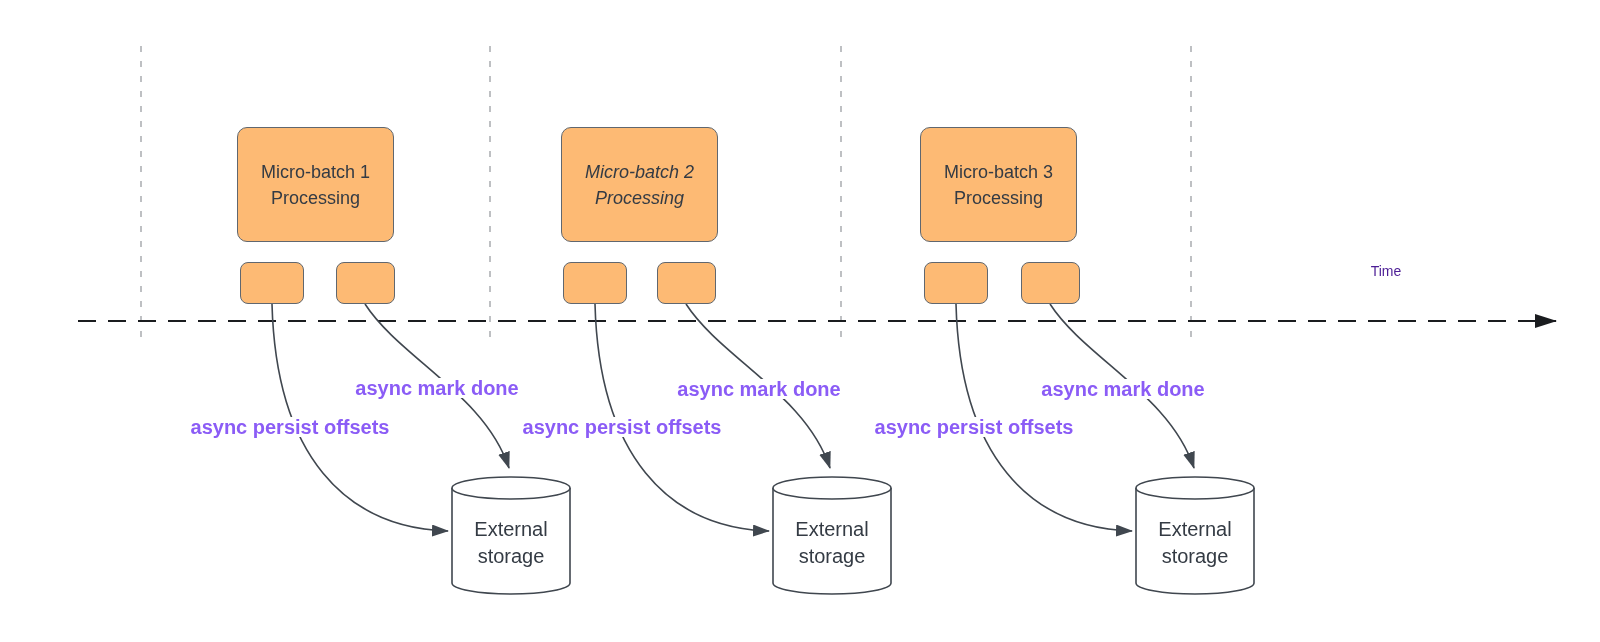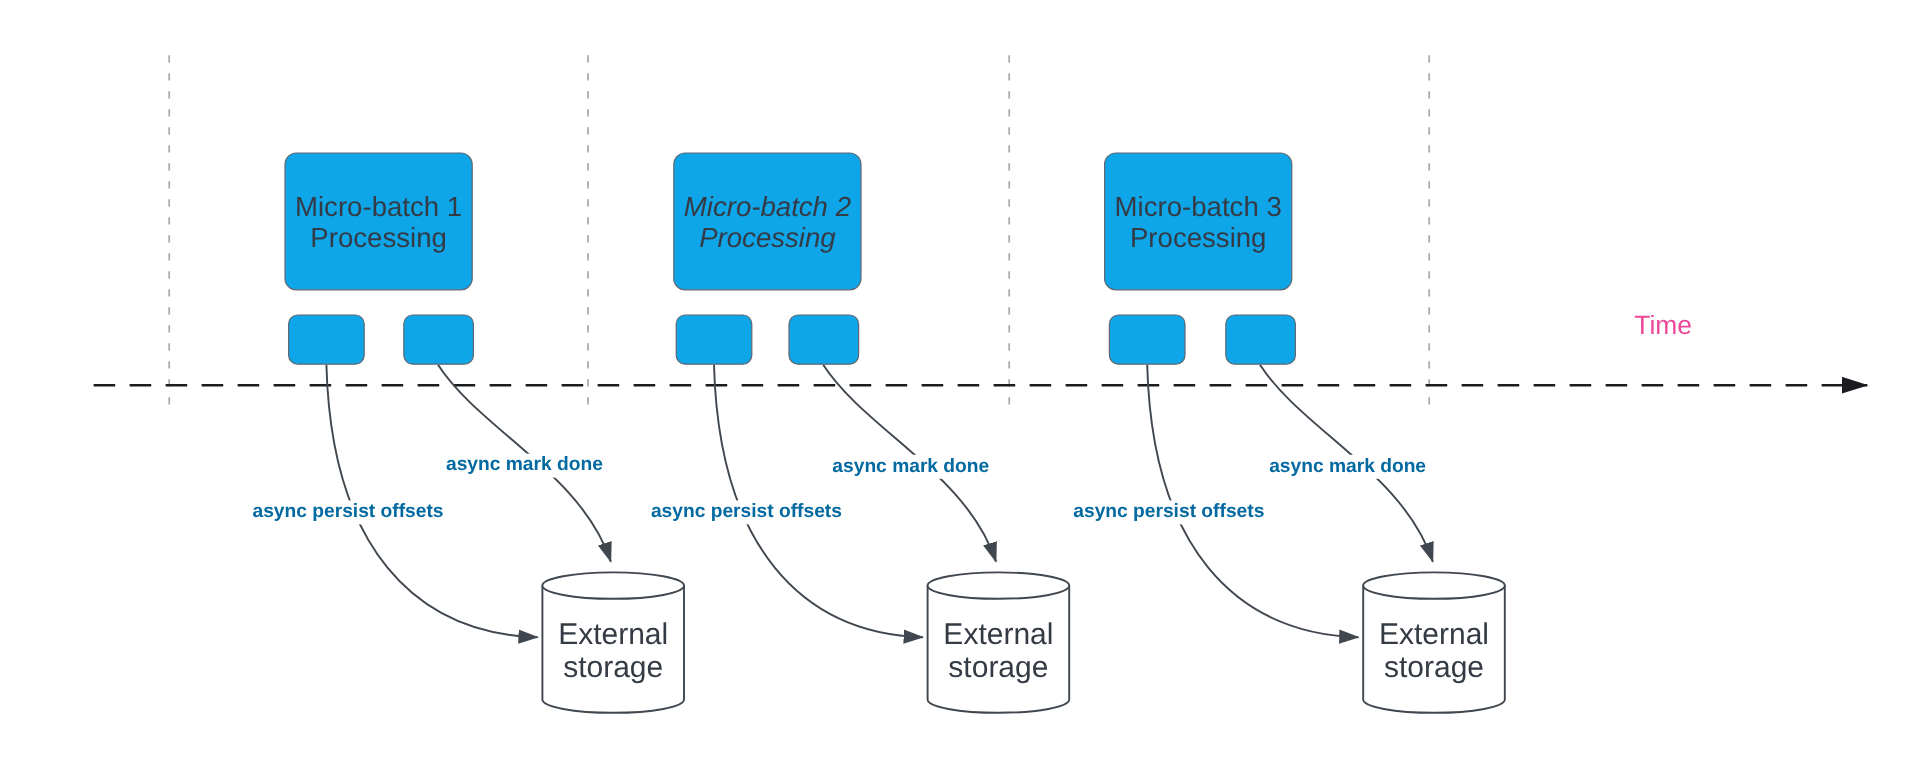--- a/index.html
+++ b/index.html
@@ -7,53 +7,53 @@
     position:relative;
     width:1600px;height:642px;
     background:#ffffff;
     overflow:hidden;
     font-family:"Liberation Sans", sans-serif;
   }
   .canvas svg{position:absolute;left:0;top:0;}
   .node{
     position:absolute;
     box-sizing:border-box;
-    background:#0ea5e9;
+    background:#fdba74;
     border:1.5px solid #60676f;
     border-radius:10px;
     display:flex;flex-direction:column;
     align-items:center;justify-content:center;
     text-align:center;
     color:#343b44;
-    font-size:23px;line-height:26px;
+    font-size:18px;line-height:26px;
   }
   .node.big{width:157px;height:115px;}
   .node.small{border-radius:8px;}
   .flow-label{
     position:absolute;
     transform:translateX(-50%);
-    font-size:16px;font-weight:bold;
-    color:#0369a1;
+    font-size:20px;font-weight:bold;
+    color:#8b5cf6;
     background:#ffffff;
     padding:0 3px;
     white-space:nowrap;
     line-height:20px;
   }
   .storage-text{
     position:absolute;
     width:140px;
     text-align:center;
     color:#343b44;
-    font-size:25px;line-height:27px;
+    font-size:20px;line-height:27px;
   }
   .time-label{
     position:absolute;
     transform:translateX(-50%);
-    color:#ec4899;
-    font-size:22px;line-height:24px;
+    color:#4c1d95;
+    font-size:14px;line-height:24px;
     white-space:nowrap;
   }
 </style>
 </head>
 <body>
 
 <div class="canvas">
 
   <svg width="1600" height="642" viewBox="0 0 1600 642">
     <defs>

